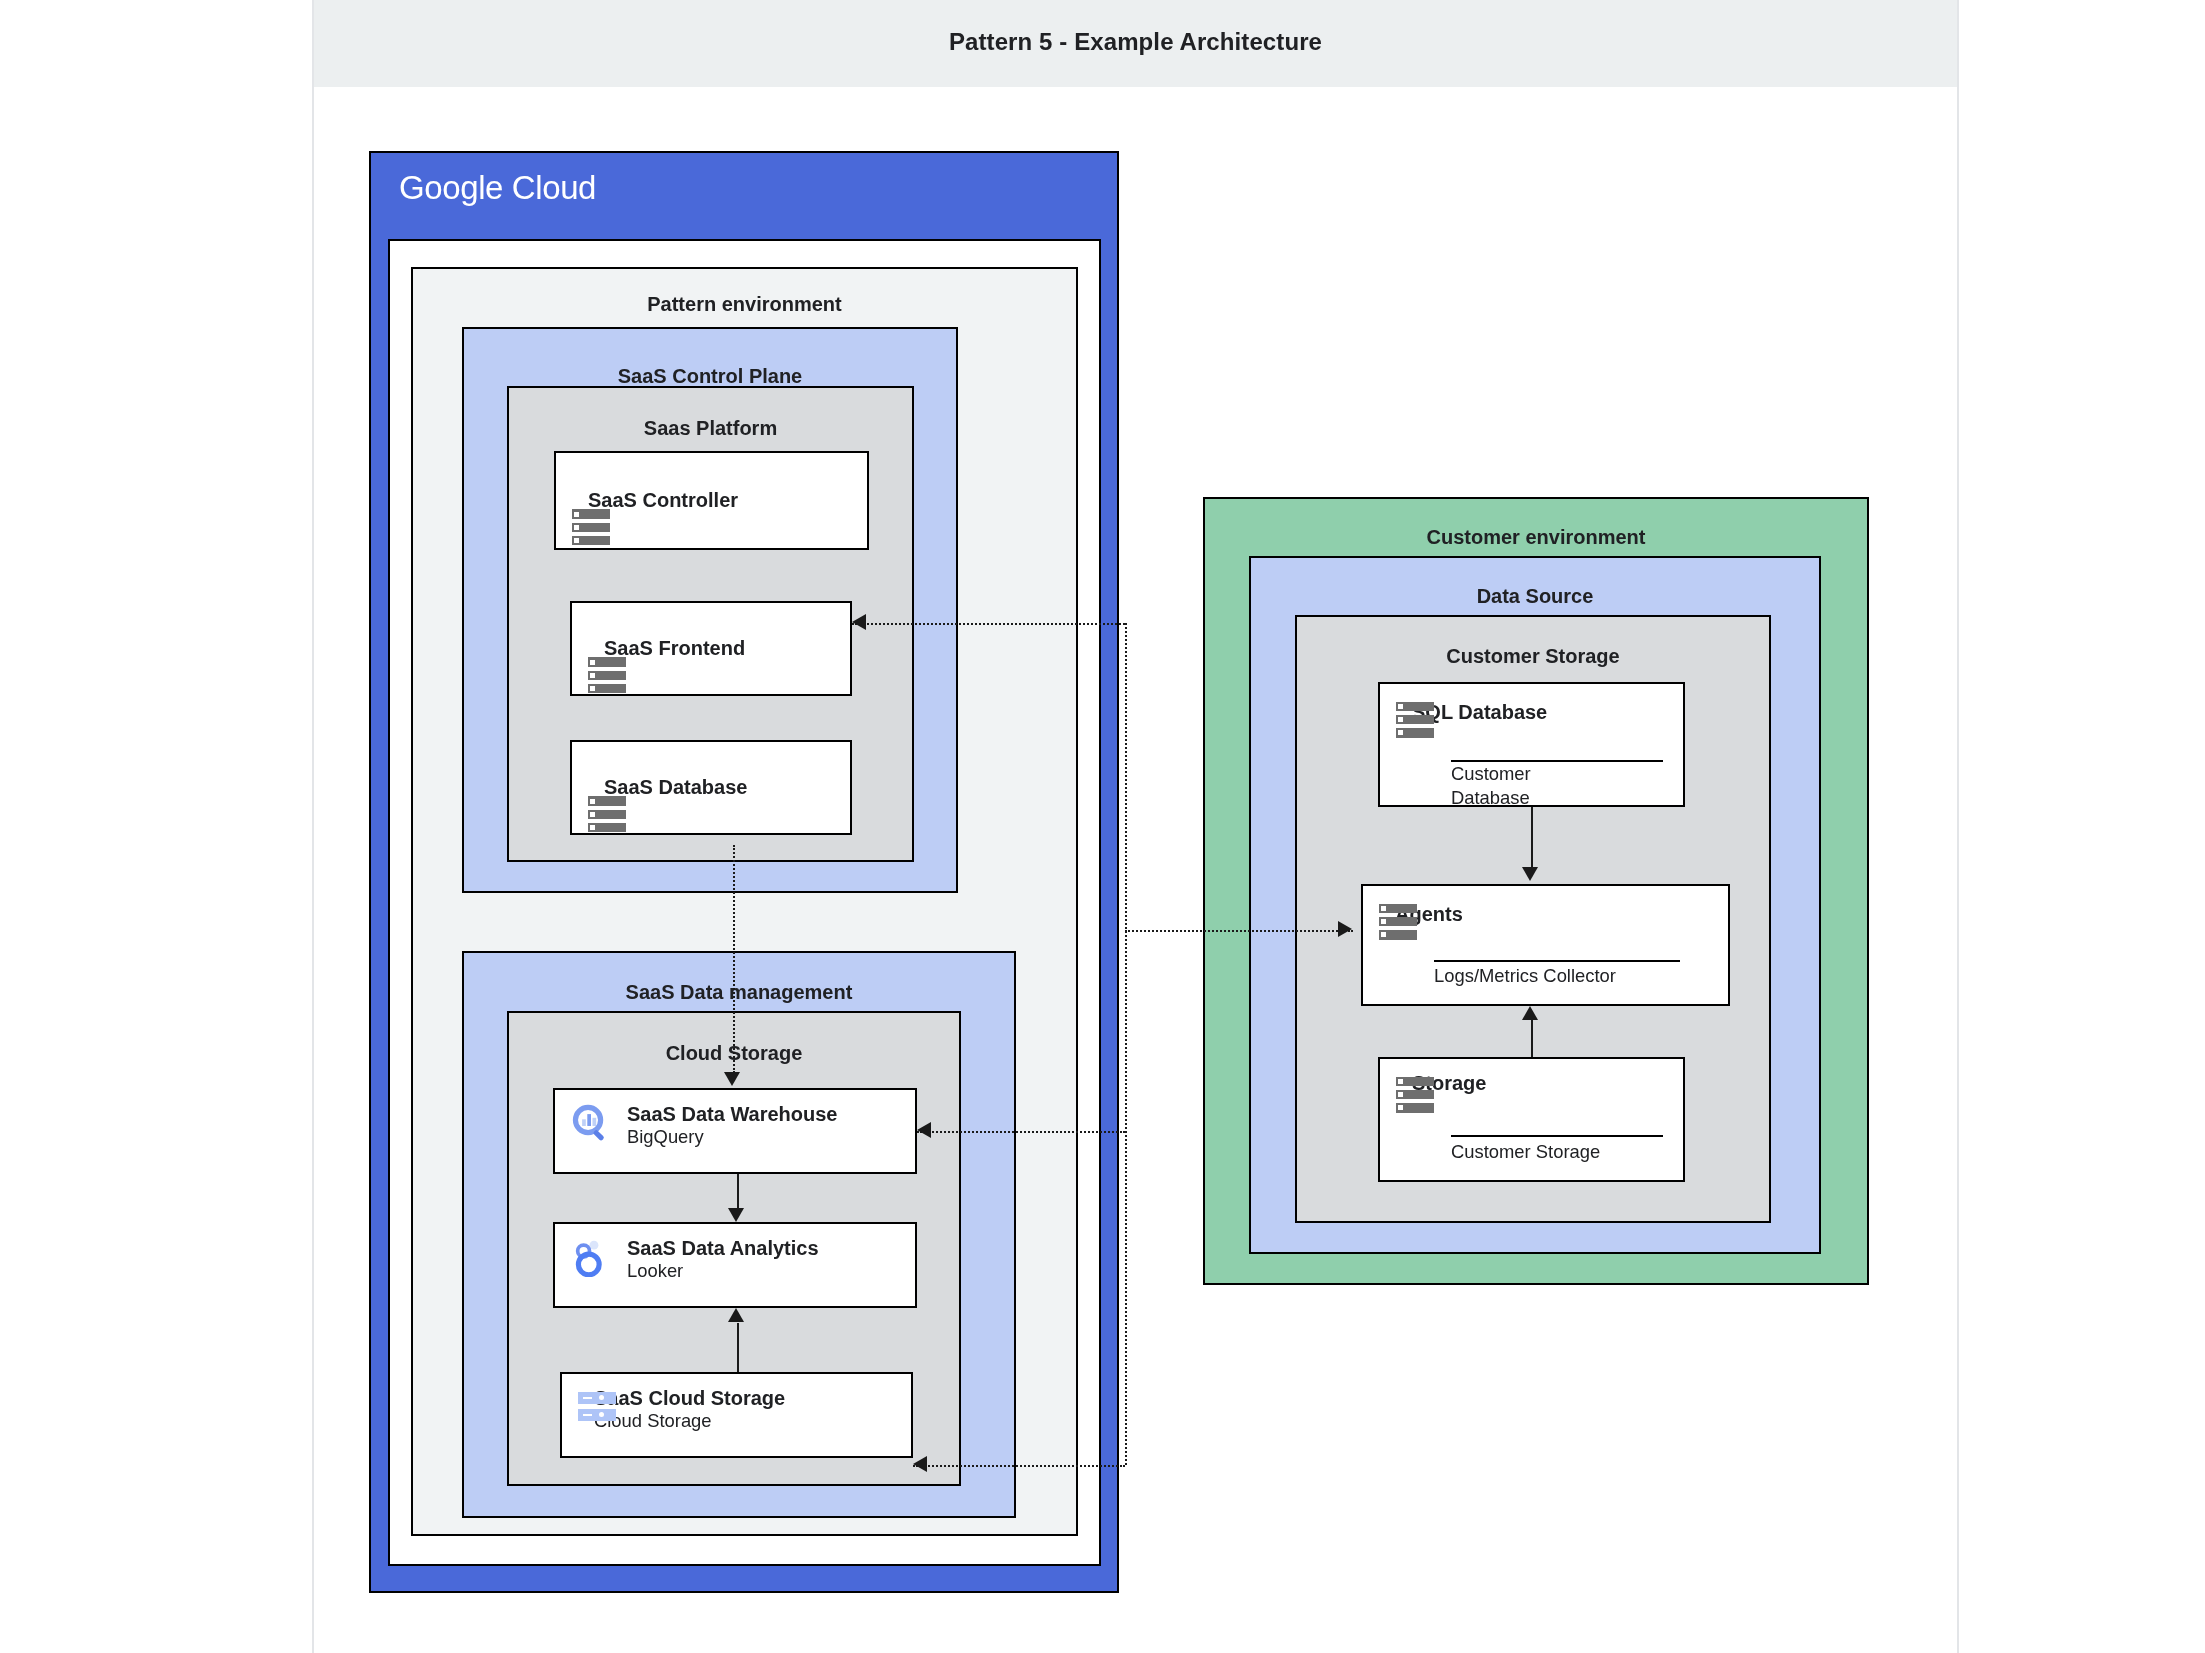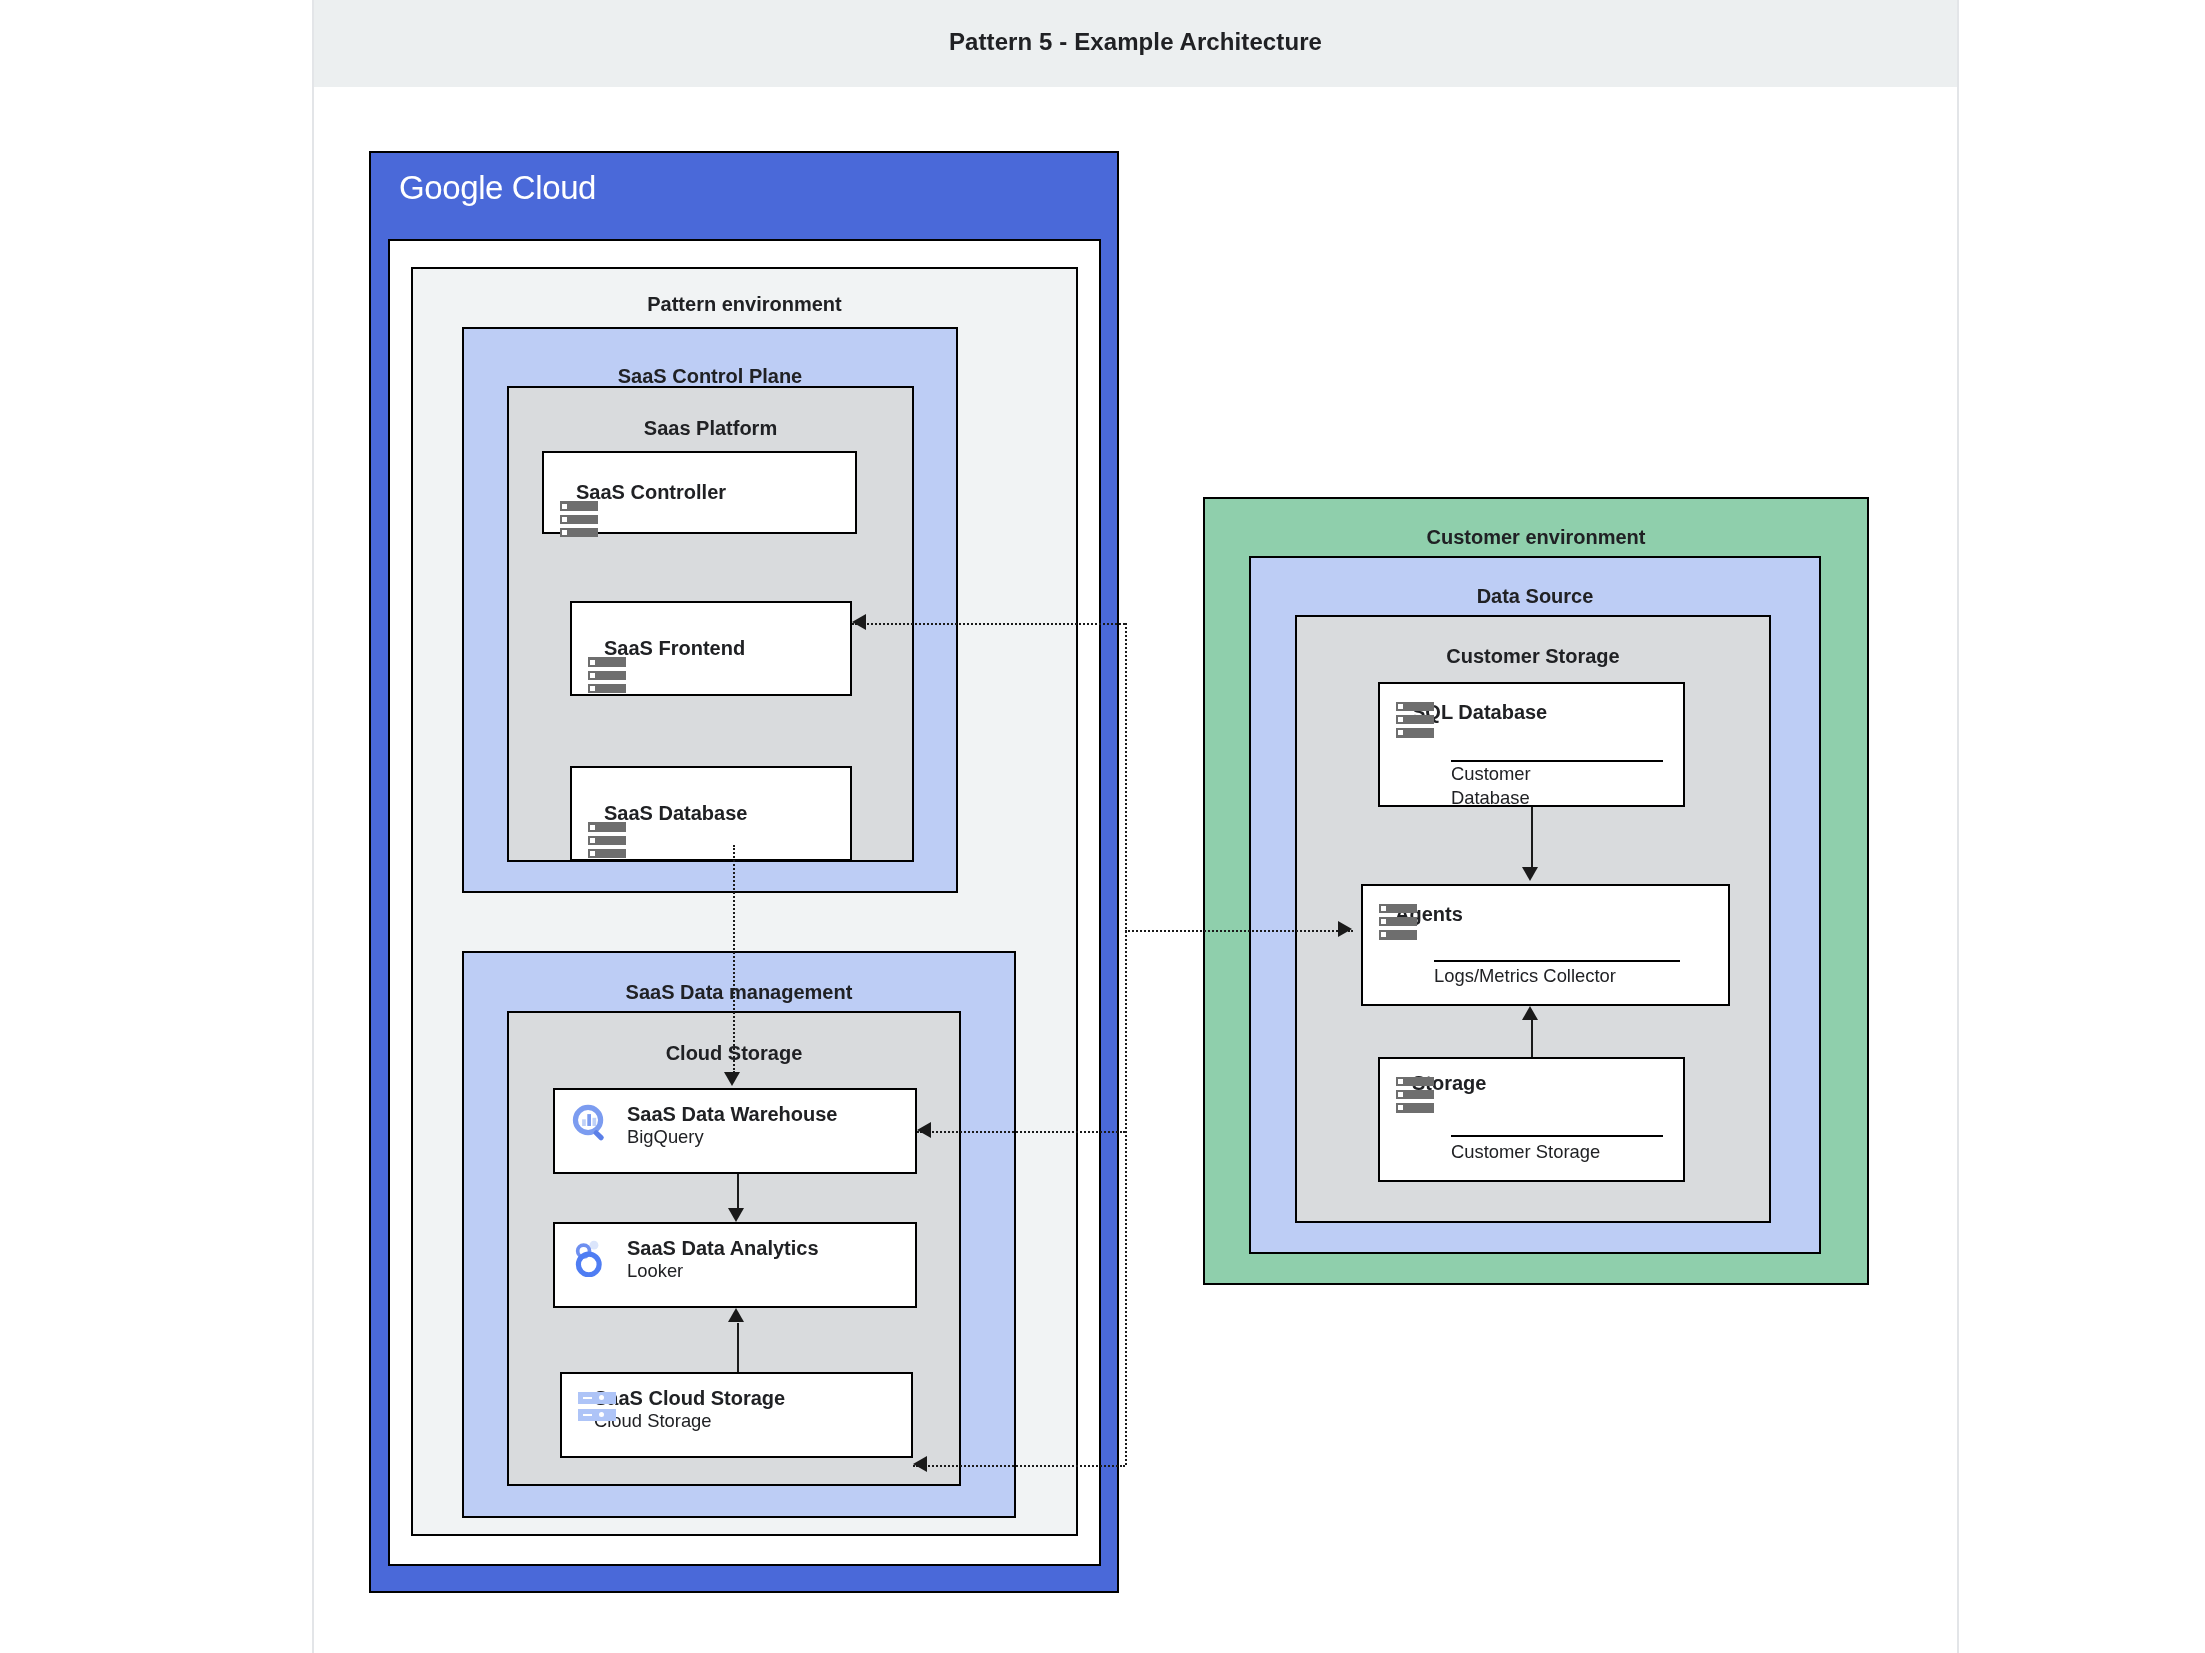--- a/index.html
+++ b/index.html
@@ -234,21 +234,21 @@
   </div>
 
   <div class="box c-blue" style="left:148px; top:327px; width:496px; height:566px;">
     <div class="box-label" style="top:28px;margin-top:8px;">SaaS Control Plane</div>
   </div>
 
   <div class="box c-dgray" style="left:193px; top:386px; width:407px; height:476px;">
     <div class="box-label" style="top:29px;">Saas Platform</div>
   </div>
 
-  <div class="node centered" style="left:228px; top:451px; width:315px; height:83px;">
+  <div class="node centered" style="left:240px; top:451px; width:315px; height:99px;">
     <div class="node-head">
       <span class="node-icon">
         <span class="rack"><i></i><i></i><i></i></span>
       </span>
       <span class="node-text">
         <span class="node-title">SaaS Controller</span>
       </span>
     </div>
   </div>
 
@@ -256,21 +256,21 @@
     <div class="node-head">
       <span class="node-icon">
         <span class="rack"><i></i><i></i><i></i></span>
       </span>
       <span class="node-text">
         <span class="node-title">SaaS Frontend</span>
       </span>
     </div>
   </div>
 
-  <div class="node centered" style="left:256px; top:766px; width:282px; height:95px;padding-left:16px;">
+  <div class="node centered" style="left:256px; top:740px; width:282px; height:95px;padding-left:16px;">
     <div class="node-head">
       <span class="node-icon">
         <span class="rack"><i></i><i></i><i></i></span>
       </span>
       <span class="node-text">
         <span class="node-title">SaaS Database</span>
       </span>
     </div>
   </div>
 

